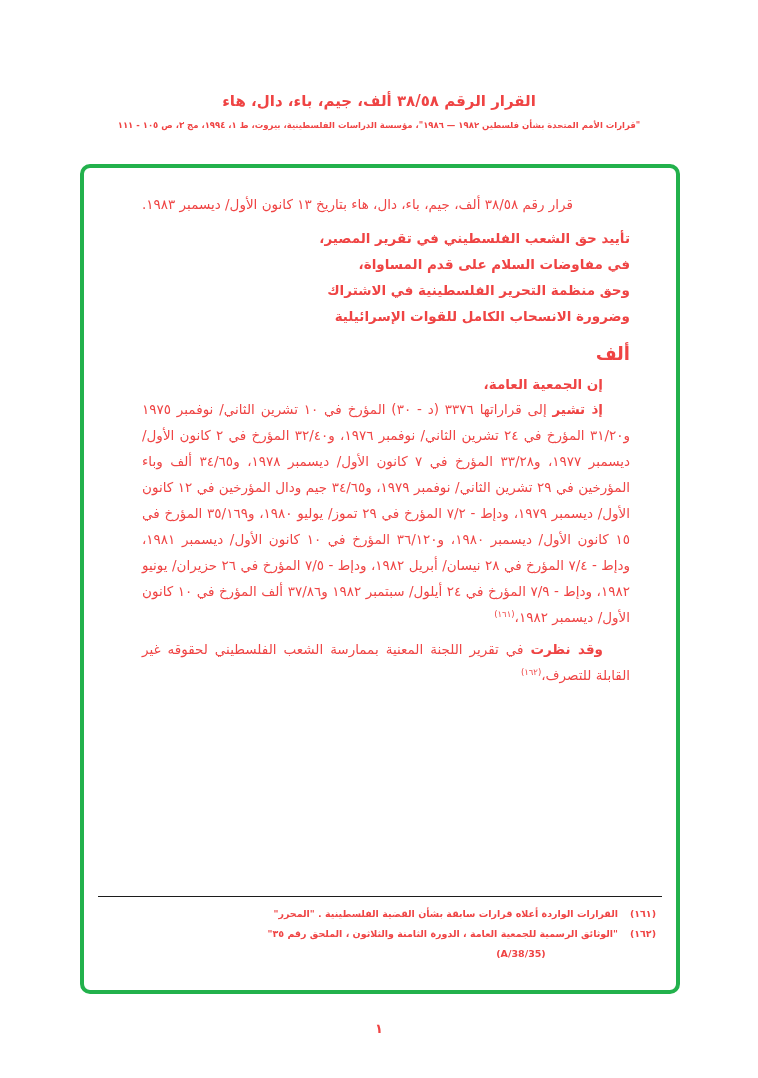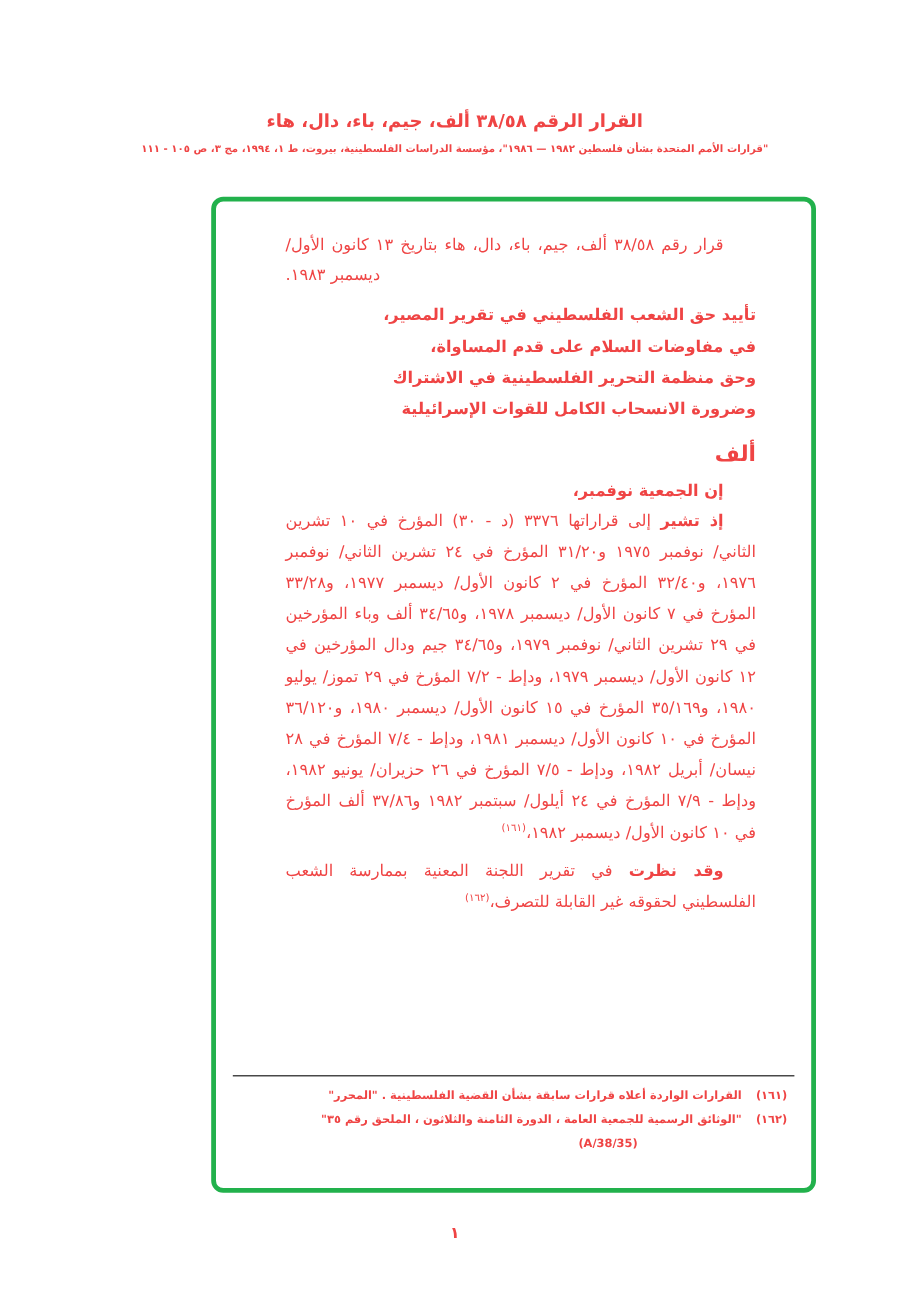--- a/index.html
+++ b/index.html
@@ -16,21 +16,21 @@
     overflow: hidden;
   }
   .doc-header { position: absolute; top: 0; left: 0; right: 0; text-align: center; }
   .doc-title { margin-top: 76px; font-size: 15px; font-weight: bold; }
   .doc-source { margin-top: 10px; font-size: 8.5px; font-weight: bold; }
 
   .frame {
     position: absolute;
     top: 148px;
     right: 78px;
-    width: 504px;
+    width: 600px;
     height: 830px;
     border: 4px solid #22b14c;
     border-radius: 10px;
     background: #ffffff;
   }
   .frame-inner { padding: 24px 46px 0 58px; }
 
   .intro {
     font-size: 13.5px;
     line-height: 25px;
@@ -77,21 +77,21 @@
     font-size: 9.5px;
     line-height: 20px;
     font-weight: bold;
   }
   .footnote-row { display: flex; gap: 10px; align-items: flex-start; }
   .footnote-ref { white-space: nowrap; min-width: 28px; }
   .footnote-text { flex: 1; text-align: right; }
   .footnote-line2 {
     direction: ltr;
     unicode-bidi: embed;
-    text-align: left;
+    text-align: center;
     padding-left: 288px;
   }
 
   .page-number {
     position: absolute;
     bottom: 58px;
     left: 0;
     right: 0;
     text-align: center;
     font-size: 13px;
@@ -115,21 +115,21 @@
 
       <div class="title-block">
         <div>تأييد حق الشعب الفلسطيني في تقرير المصير،</div>
         <div>في مفاوضات السلام على قدم المساواة،</div>
         <div>وحق منظمة التحرير الفلسطينية في الاشتراك</div>
         <div>وضرورة الانسحاب الكامل للقوات الإسرائيلية</div>
       </div>
 
       <div class="section-label">ألف</div>
 
-      <p class="assembly">إن الجمعية نوفمبر،</p>
+      <p class="assembly">إن الجمعية العامة،</p>
 
       <p class="para"><span class="lead">إذ تشير</span><span> إلى قراراتها ٣٣٧٦ (د - ٣٠) المؤرخ في ١٠ تشرين الثاني/ نوفمبر ١٩٧٥ و٣١/٢٠ المؤرخ في ٢٤ تشرين الثاني/ نوفمبر ١٩٧٦، و٣٢/٤٠ المؤرخ في ٢ كانون الأول/ ديسمبر ١٩٧٧، و٣٣/٢٨ المؤرخ في ٧ كانون الأول/ ديسمبر ١٩٧٨، و٣٤/٦٥ ألف وباء المؤرخين في ٢٩ تشرين الثاني/ نوفمبر ١٩٧٩، و٣٤/٦٥ جيم ودال المؤرخين في ١٢ كانون الأول/ ديسمبر ١٩٧٩، ودإط - ٧/٢ المؤرخ في ٢٩ تموز/ يوليو ١٩٨٠، و٣٥/١٦٩ المؤرخ في ١٥ كانون الأول/ ديسمبر ١٩٨٠، و٣٦/١٢٠ المؤرخ في ١٠ كانون الأول/ ديسمبر ١٩٨١، ودإط - ٧/٤ المؤرخ في ٢٨ نيسان/ أبريل ١٩٨٢، ودإط - ٧/٥ المؤرخ في ٢٦ حزيران/ يونيو ١٩٨٢، ودإط - ٧/٩ المؤرخ في ٢٤ أيلول/ سبتمبر ١٩٨٢ و٣٧/٨٦ ألف المؤرخ في ١٠ كانون الأول/ ديسمبر ١٩٨٢،</span><sup class="ref">(١٦١)</sup></p>
 
       <p class="para"><span class="lead">وقد نظرت</span><span> في تقرير اللجنة المعنية بممارسة الشعب الفلسطيني لحقوقه غير القابلة للتصرف،</span><sup class="ref">(١٦٢)</sup></p>
 
       <div class="footnotes">
         <div class="footnote-row">
           <span class="footnote-ref">(١٦١)</span>
           <span class="footnote-text">القرارات الواردة أعلاه قرارات سابقة بشأن القضية الفلسطينية . "المحرر"</span>
         </div>

